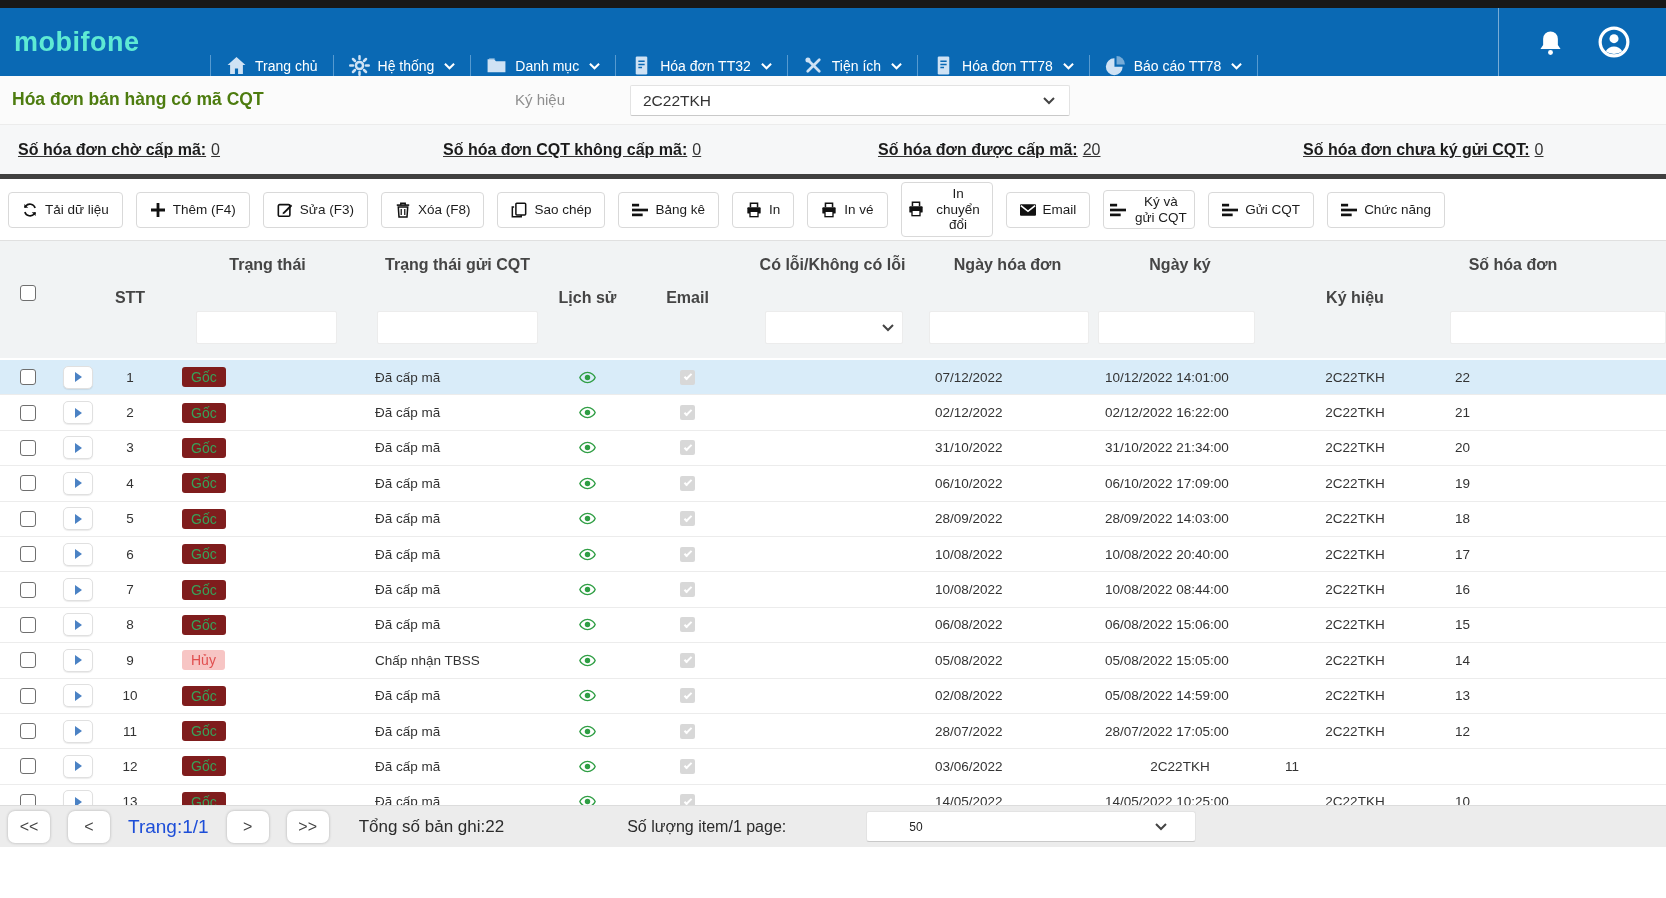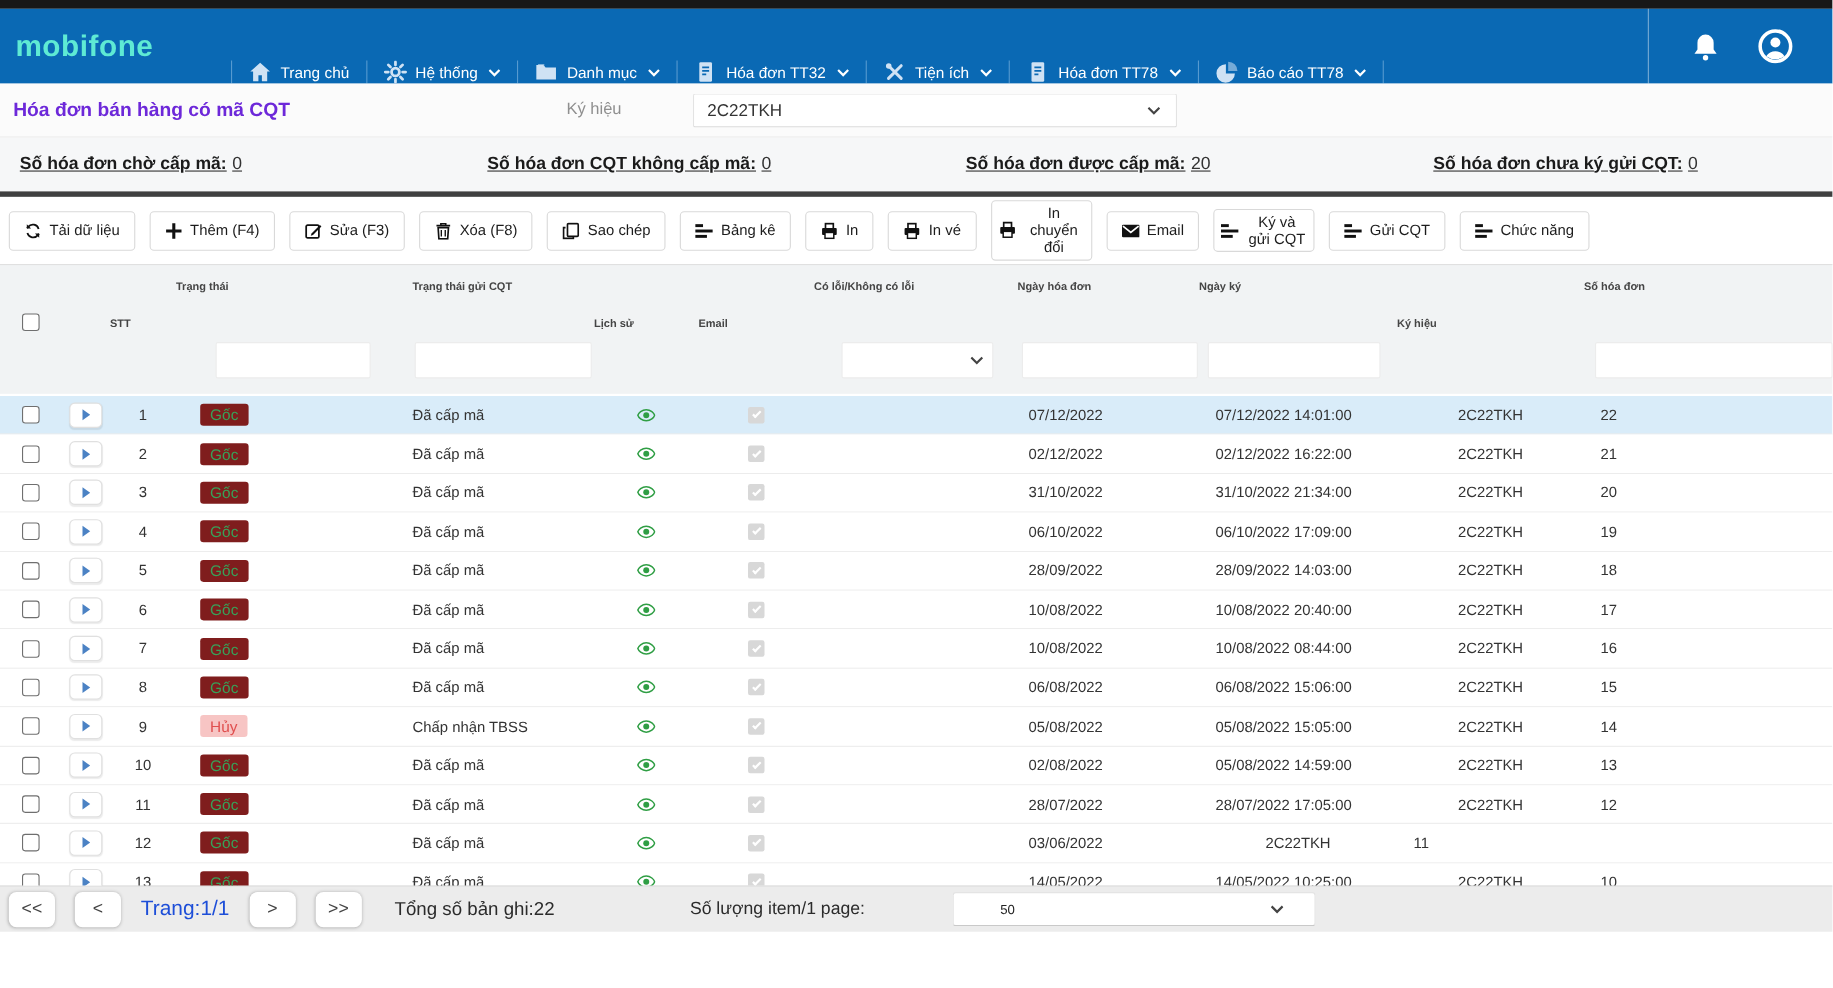--- a/index.html
+++ b/index.html
@@ -18,21 +18,21 @@
   .nav-ic svg { width:21px; height:21px; }
   .nav-label { color:#fff; font-size:14px; }
   .nav-caret { display:flex; color:#fff; margin-left:2px; }
   .nav-caret svg { width:11px; height:8px; }
   .nav-right { margin-left:auto; display:flex; align-items:center; gap:34px; padding:0 36px 0 38px; border-left:1px solid rgba(255,255,255,.45); color:#fff; }
   .nav-right svg.bell { width:27px; height:27px; }
   .nav-right svg.user { width:32px; height:32px; }
 
   
   .title-row { height:49px; background:#fbfbfb; position:relative; border-bottom:1px solid #ececec; }
-  .page-title { position:absolute; left:12px; top:13px; font-size:17.5px; font-weight:bold; color:#6d28d9; }
+  .page-title { position:absolute; left:12px; top:13px; font-size:17.5px; font-weight:bold; color:#4d7c0f; }
   .symbol-label { position:absolute; left:515px; top:15px; font-size:15px; color:#8f8f8f; }
   .sel { background:#fff; border:1px solid #e3e3e3; border-bottom:1px solid #c9c9c9; border-radius:2px; display:flex; align-items:center; cursor:pointer; }
   .sel .chev { margin-left:auto; color:#444; display:flex; }
   .sel .chev svg { width:12px; height:9px; }
   .symbol-select { position:absolute; left:630px; top:9px; width:440px; height:31px; font-size:15.5px; color:#333; padding:0 14px 0 12px; }
 
   
   .stats { height:54px; background:#f6f7f8; border-bottom:5px solid #404040; display:grid; grid-template-columns:425px 435px 425px auto; align-items:center; padding-left:18px;text-decoration:underline; }
   .stat { font-size:16px; }
   .stat b { color:#1b1b1b; }
@@ -42,21 +42,21 @@
   .toolbar { height:61px; background:#fff; display:flex; align-items:center; gap:13px; padding:0 8px; }
   .tbtn { display:flex; align-items:center; gap:7px; background:#fff; border:1px solid #d9d9d9; border-radius:4px; min-height:36px; padding:4px 13px; font-family:inherit; font-size:13.5px; color:#1c1c1c; cursor:pointer; white-space:nowrap; }
   .tbtn.two { white-space:normal; width:92px; text-align:center; line-height:1.15; padding:3px 6px; }
   .tb-ic { display:flex; color:#111; }
   .tb-ic svg { width:16px; height:16px; }
 
   
   .cols { display:grid; grid-template-columns:56px 44px 60px 215px 165px 95px 105px 185px 165px 180px 170px 226px; }
   .grid-header { height:120px; background:#f1f3f4; border-top:1px solid #e0e0e0; border-bottom:2px solid #fff; position:relative; }
   .hc { position:relative; }
-  .hlbl { position:absolute; left:0; right:0; text-align:left; font-size:10px; font-weight:bold; color:#454545; }
+  .hlbl { position:absolute; left:0; right:0; text-align:center; font-size:16px; font-weight:bold; color:#454545; }
   .hlbl.top { top:15px; } .hlbl.mid { top:48px; }
   .hlbl.num-h { padding-right:80px; }
   .hfilter { position:absolute; top:70px; height:33px; background:#fff; border:1px solid #ececec; border-radius:2px; font-family:inherit; font-size:13px; padding:0 8px; outline:none; }
   .f4 { left:36px; width:141px; } .f5 { left:2px; width:161px; }
   .f8 { left:25px; width:138px; padding:0 8px; }
   .f9 { left:4px; width:160px; } .f10 { left:8px; width:157px; }
   .f12 { left:10px; right:0; }
   .hcb { margin-top:44px; }
 
   .cb { display:inline-block; width:16px; height:16px; background:#fff; border:1.6px solid #6f6f6f; border-radius:3px; cursor:pointer; }
@@ -443,21 +443,21 @@
           </svg>
         </span>
     </div>
     <div class="cell c-center">
         <span class="cb-checked">
           <i class="tick"></i>
         </span>
       </div>
     <div class="cell"></div>
     <div class="cell date-cell">07/12/2022</div>
-    <div class="cell dt-cell">07/12/2022 14:01:00</div>
+    <div class="cell dt-cell">10/12/2022 14:01:00</div>
     <div class="cell c-center">2C22TKH</div>
     <div class="cell num-cell">22</div>
   </div>
     <div class="row cols">
     <div class="cell c-center">
         <span class="cb"></span>
       </div>
     <div class="cell c-center">
       <button class="expander">
           <span class="tri"></span>

